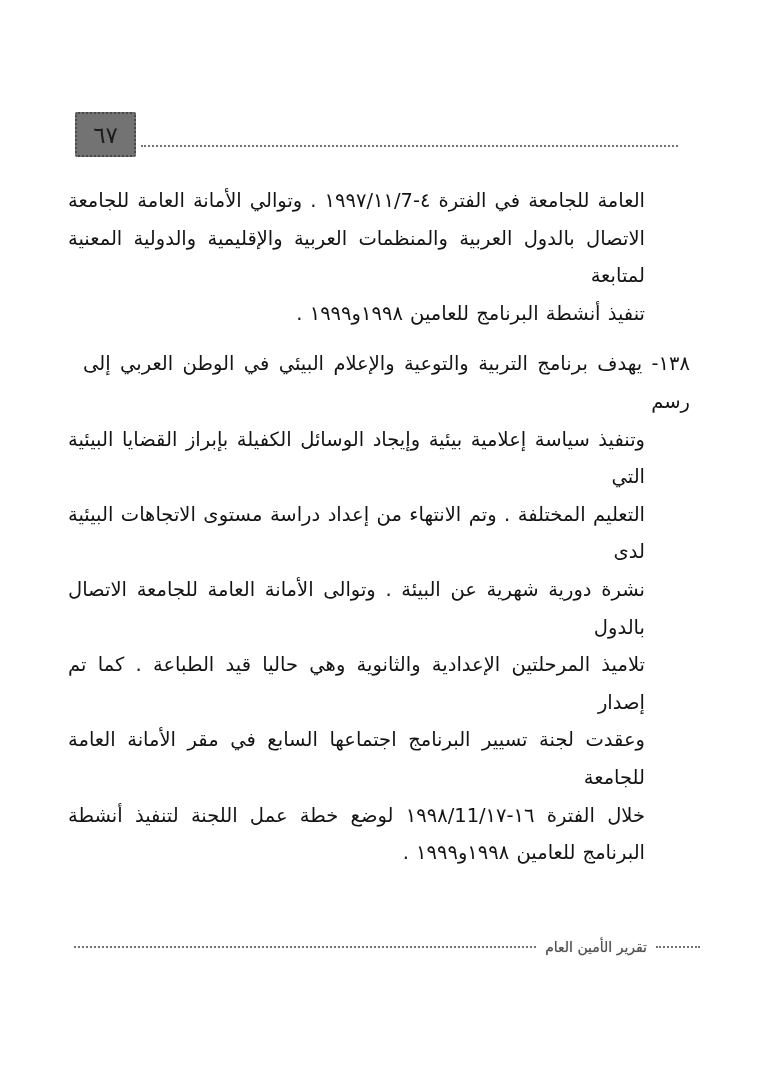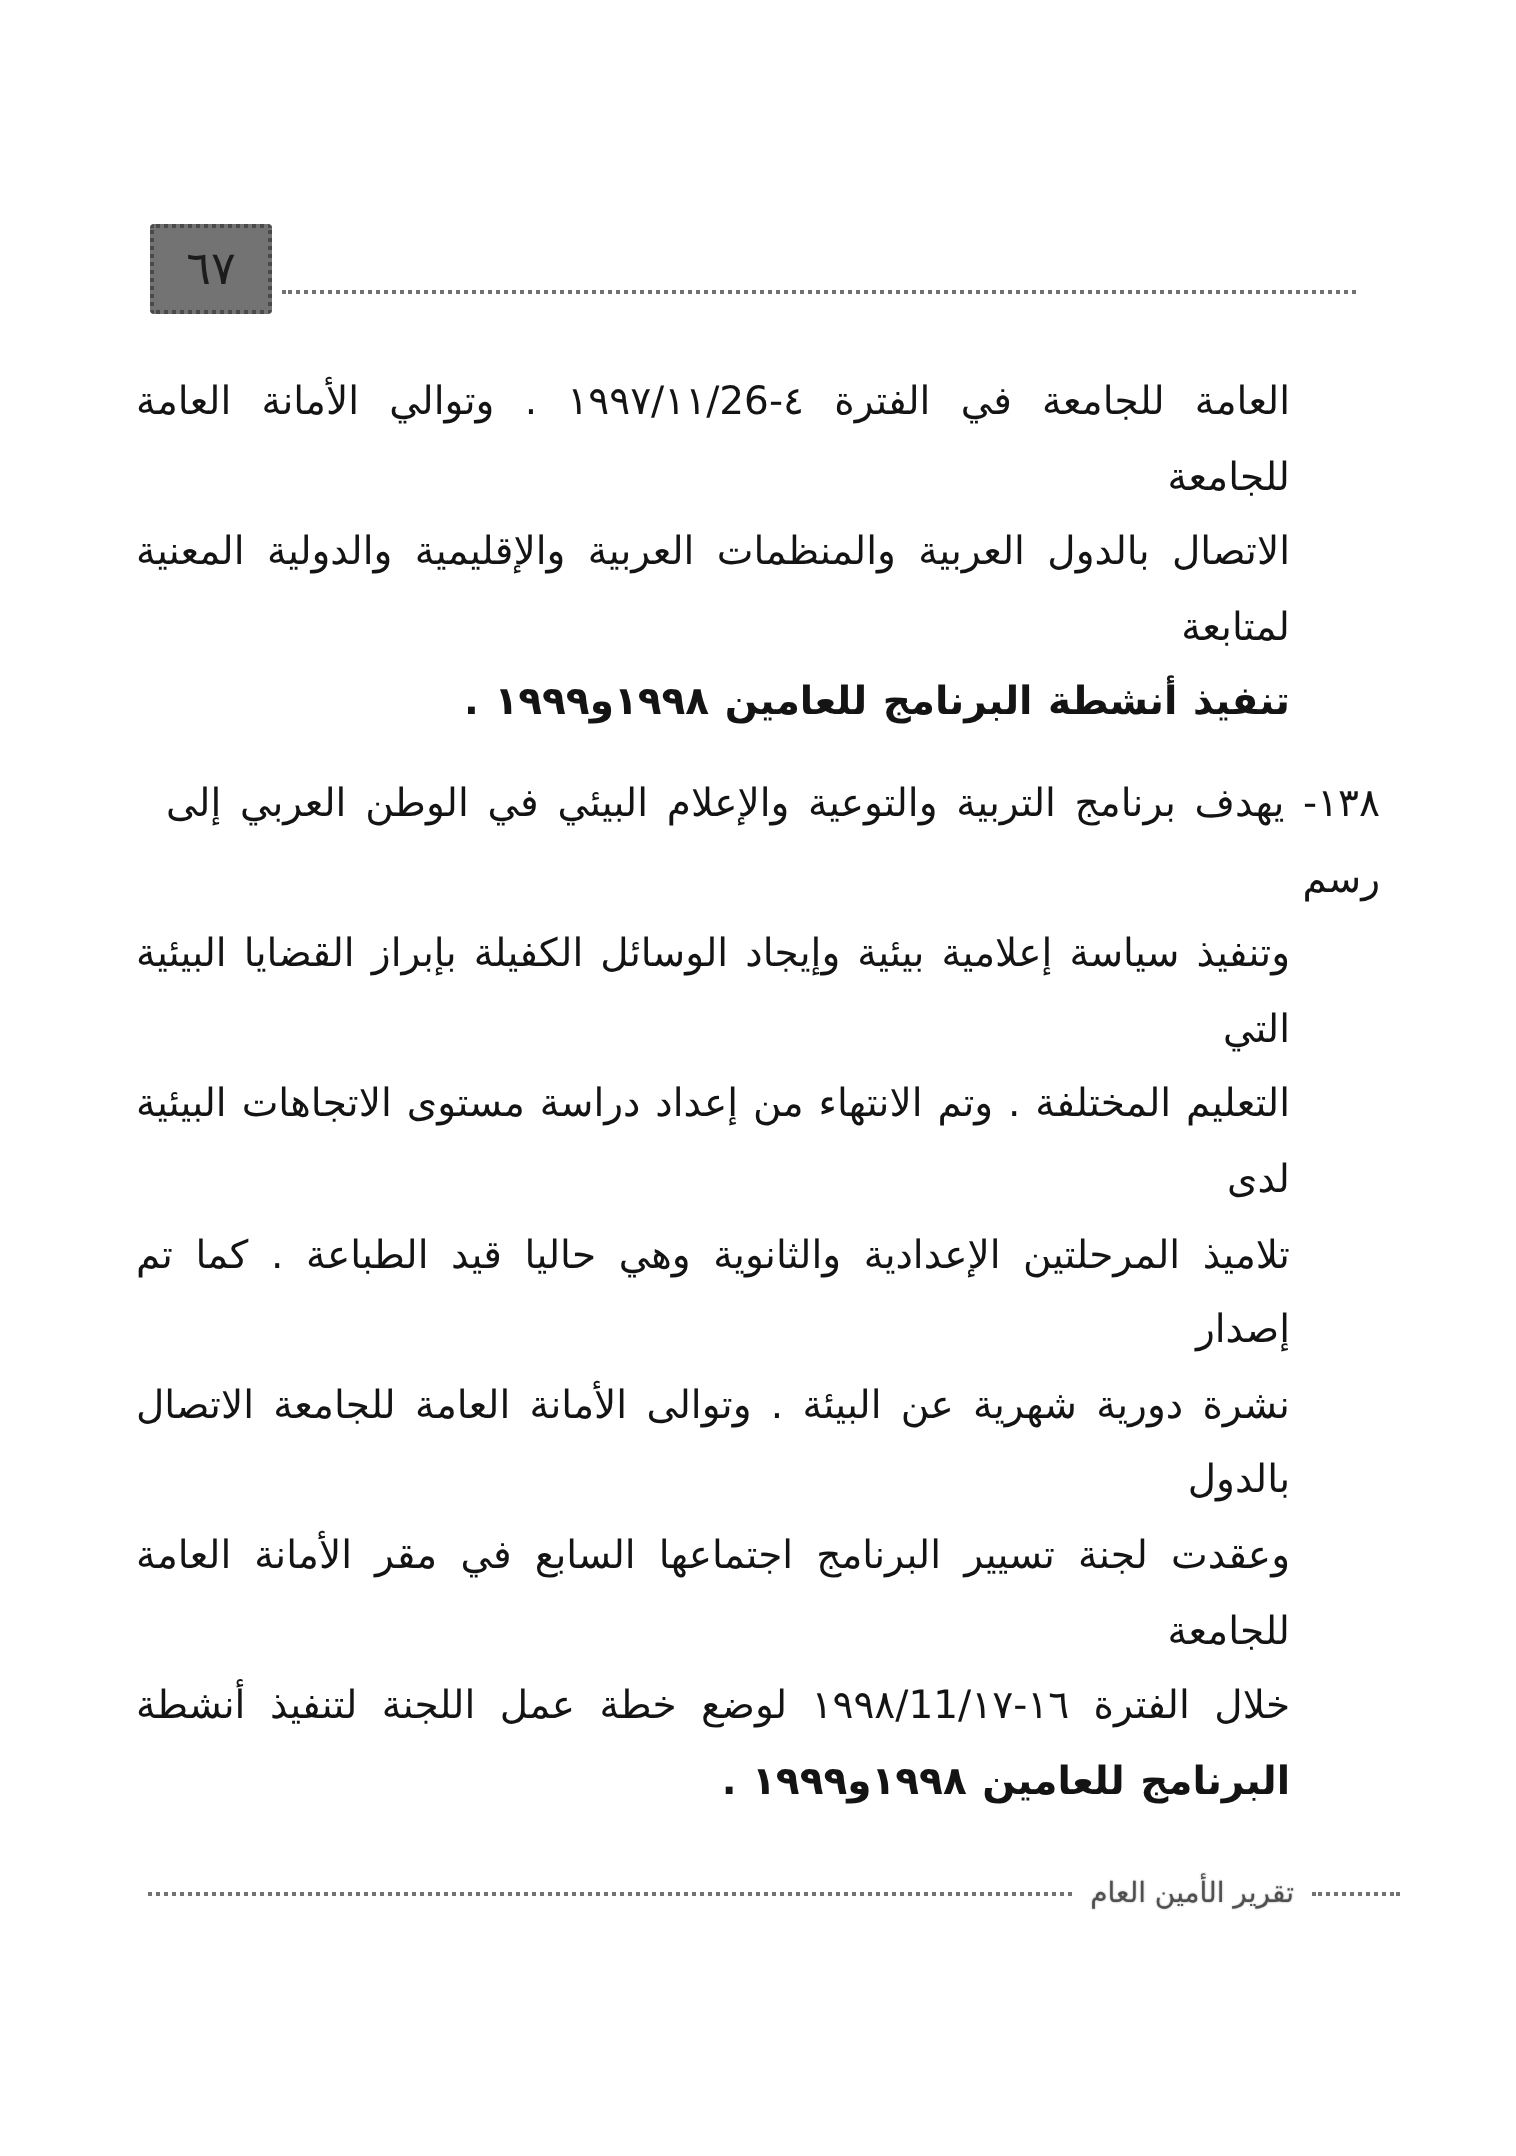--- a/index.html
+++ b/index.html
@@ -53,21 +53,20 @@
     text-align: justify;
     text-align-last: justify;
     -moz-text-align-last: justify;
     white-space: normal;
     word-spacing: 1px;
     padding-right: 45px;   
   }
   .line.numfirst { padding-right: 0; margin-left: 15px; }  
   .line.last {
     text-align-last: right;
-    font-weight: bold;
     -moz-text-align-last: right;
   }
   
   .footer {
     position: absolute;
     left: 74px; top: 936px;
     width: 626px; height: 22px;
     display: flex;
     align-items: center;
     direction: ltr;
@@ -101,31 +100,31 @@
 <div class="page">
 
   <div class="pagenum-box">
     <span class="pagenum">٦٧</span>
   </div>
   <div class="header-rule"></div>
 
   <div class="doc-body">
 
     <div class="para">
-      <div class="line">العامة للجامعة  في الفترة ٤-١٩٩٧/١١/26 . وتوالي الأمانة العامة للجامعة</div>
+      <div class="line">العامة للجامعة  في الفترة ٤-١٩٩٧/١١/7 . وتوالي الأمانة العامة للجامعة</div>
       <div class="line">الاتصال بالدول العربية والمنظمات العربية والإقليمية والدولية  المعنية لمتابعة</div>
       <div class="line last">تنفيذ أنشطة البرنامج للعامين ١٩٩٨و١٩٩٩ .</div>
     </div>
 
     <div class="para">
       <div class="line numfirst">١٣٨- يهدف برنامج التربية والتوعية والإعلام البيئي في الوطن العربي  إلى رسم</div>
       <div class="line">وتنفيذ سياسة إعلامية بيئية وإيجاد الوسائل الكفيلة  بإبراز القضايا البيئية التي</div>
       <div class="line">التعليم المختلفة . وتم الانتهاء من إعداد دراسة مستوى الاتجاهات  البيئية لدى</div>
+      <div class="line">نشرة دورية شهرية عن البيئة . وتوالى الأمانة العامة للجامعة الاتصال بالدول</div>
       <div class="line">تلاميذ المرحلتين الإعدادية والثانوية وهي حاليا قيد  الطباعة . كما تم إصدار</div>
-      <div class="line">نشرة دورية شهرية عن البيئة . وتوالى الأمانة العامة للجامعة الاتصال بالدول</div>
       <div class="line">وعقدت لجنة تسيير البرنامج اجتماعها السابع في  مقر الأمانة العامة للجامعة</div>
       <div class="line">خلال الفترة ١٦-١٩٩٨/11/١٧ لوضع  خطة  عمل  اللجنة لتنفيذ أنشطة</div>
       <div class="line last">البرنامج للعامين ١٩٩٨و١٩٩٩ .</div>
     </div>
 
   </div>
 
   <div class="footer">
     <div class="dots-long"></div>
     <div class="footer-title">تقرير الأمين العام</div>

